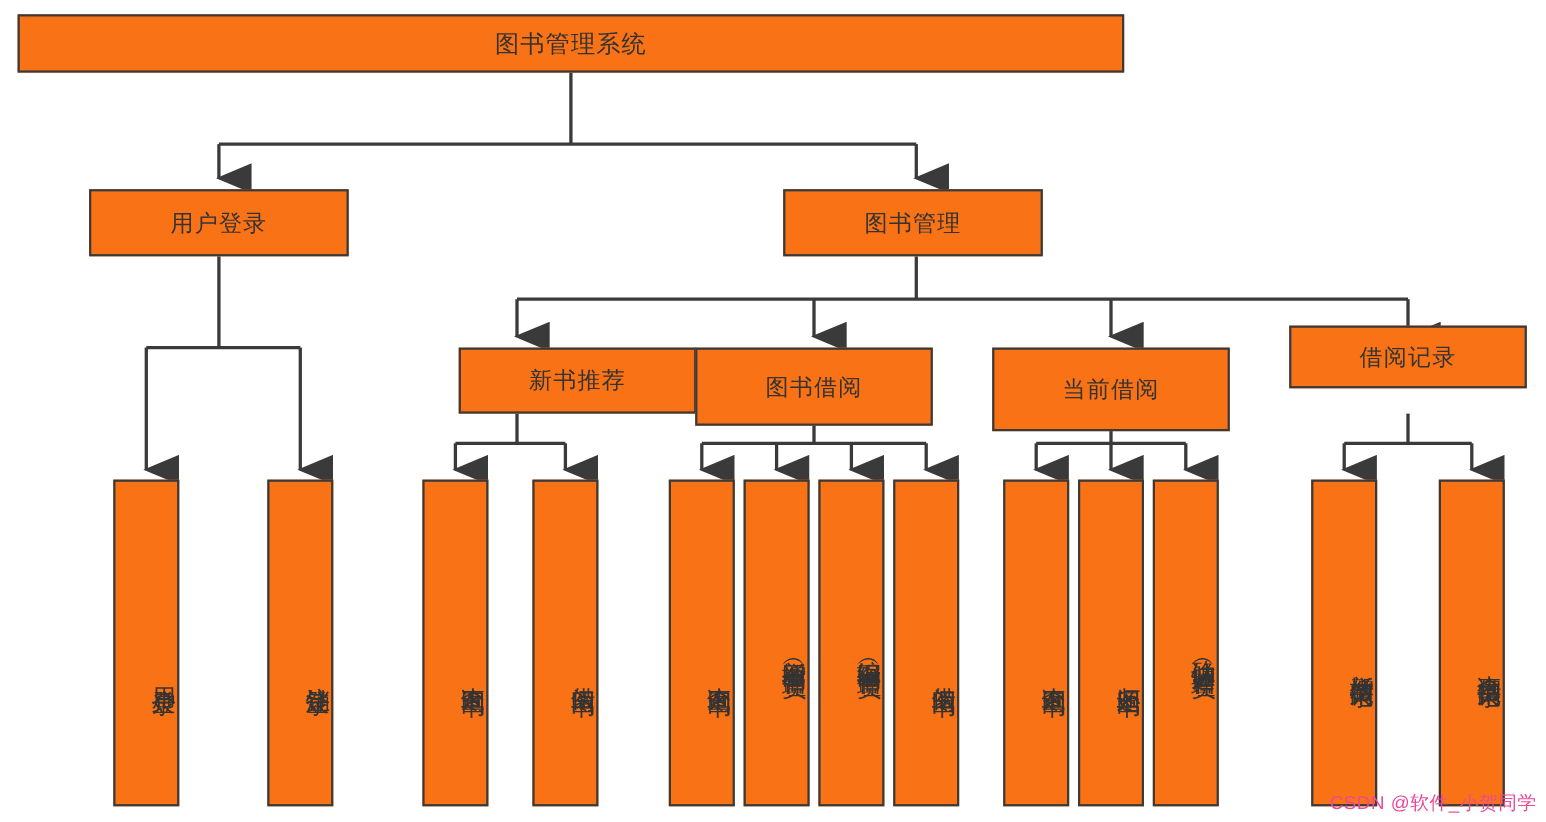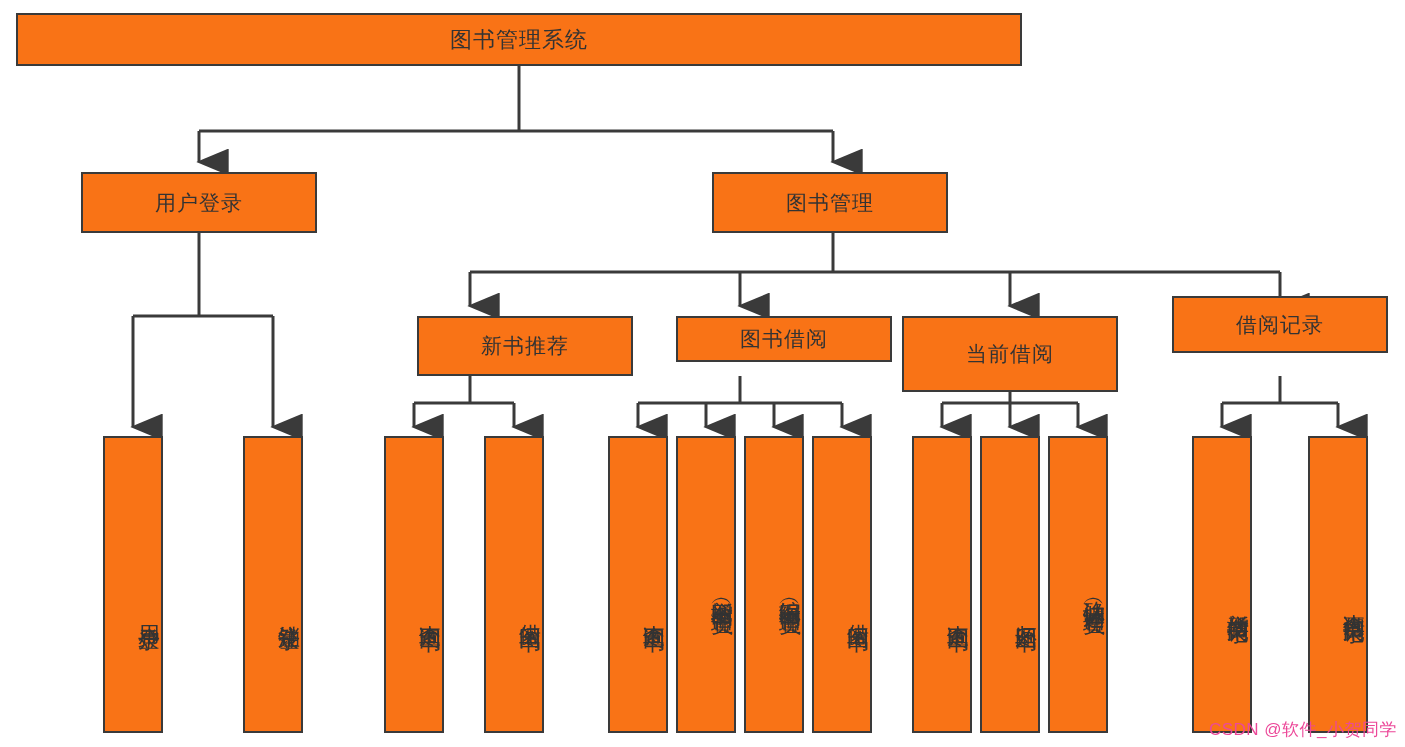--- a/index.html
+++ b/index.html
@@ -124,21 +124,21 @@
       <path d="M1338,403 L1338,427" marker-end="url(#arw)"></path>
     </g>
   </svg>
 
   <div class="node horiz root" style="left:16px; top:13px; width:1006px; height:53px;">图书管理系统</div>
 
   <div class="node horiz" style="left:81px; top:172px; width:236px; height:61px;">用户登录</div>
   <div class="node horiz" style="left:712px; top:172px; width:236px; height:61px;text-align:center;">图书管理</div>
 
   <div class="node horiz" style="left:384px; top:316px; width:216px; height:60px;margin-left:33px;">新书推荐</div>
-  <div class="node horiz" style="left:632px; top:316px; width:216px; height:46px;margin-left:44px;">图书借阅</div>
+  <div class="node horiz" style="left:632px; top:316px; width:216px; height:71px;">图书借阅</div>
   <div class="node horiz" style="left:902px; top:316px; width:216px; height:76px;">当前借阅</div>
   <div class="node horiz" style="left:1172px; top:296px; width:216px; height:57px;">借阅记录</div>
 
   <div class="node vert" style="left:103px; top:436px; width:60px; height:297px;">用户登录</div>
   <div class="node vert" style="left:243px; top:436px; width:60px; height:297px;">注销登录</div>
 
   <div class="node vert" style="left:384px; top:436px; width:60px; height:297px;">查询图书</div>
   <div class="node vert" style="left:484px; top:436px; width:60px; height:297px;">借阅图书</div>
 
   <div class="node vert" style="left:608px; top:436px; width:60px; height:297px;">查询图书</div>

